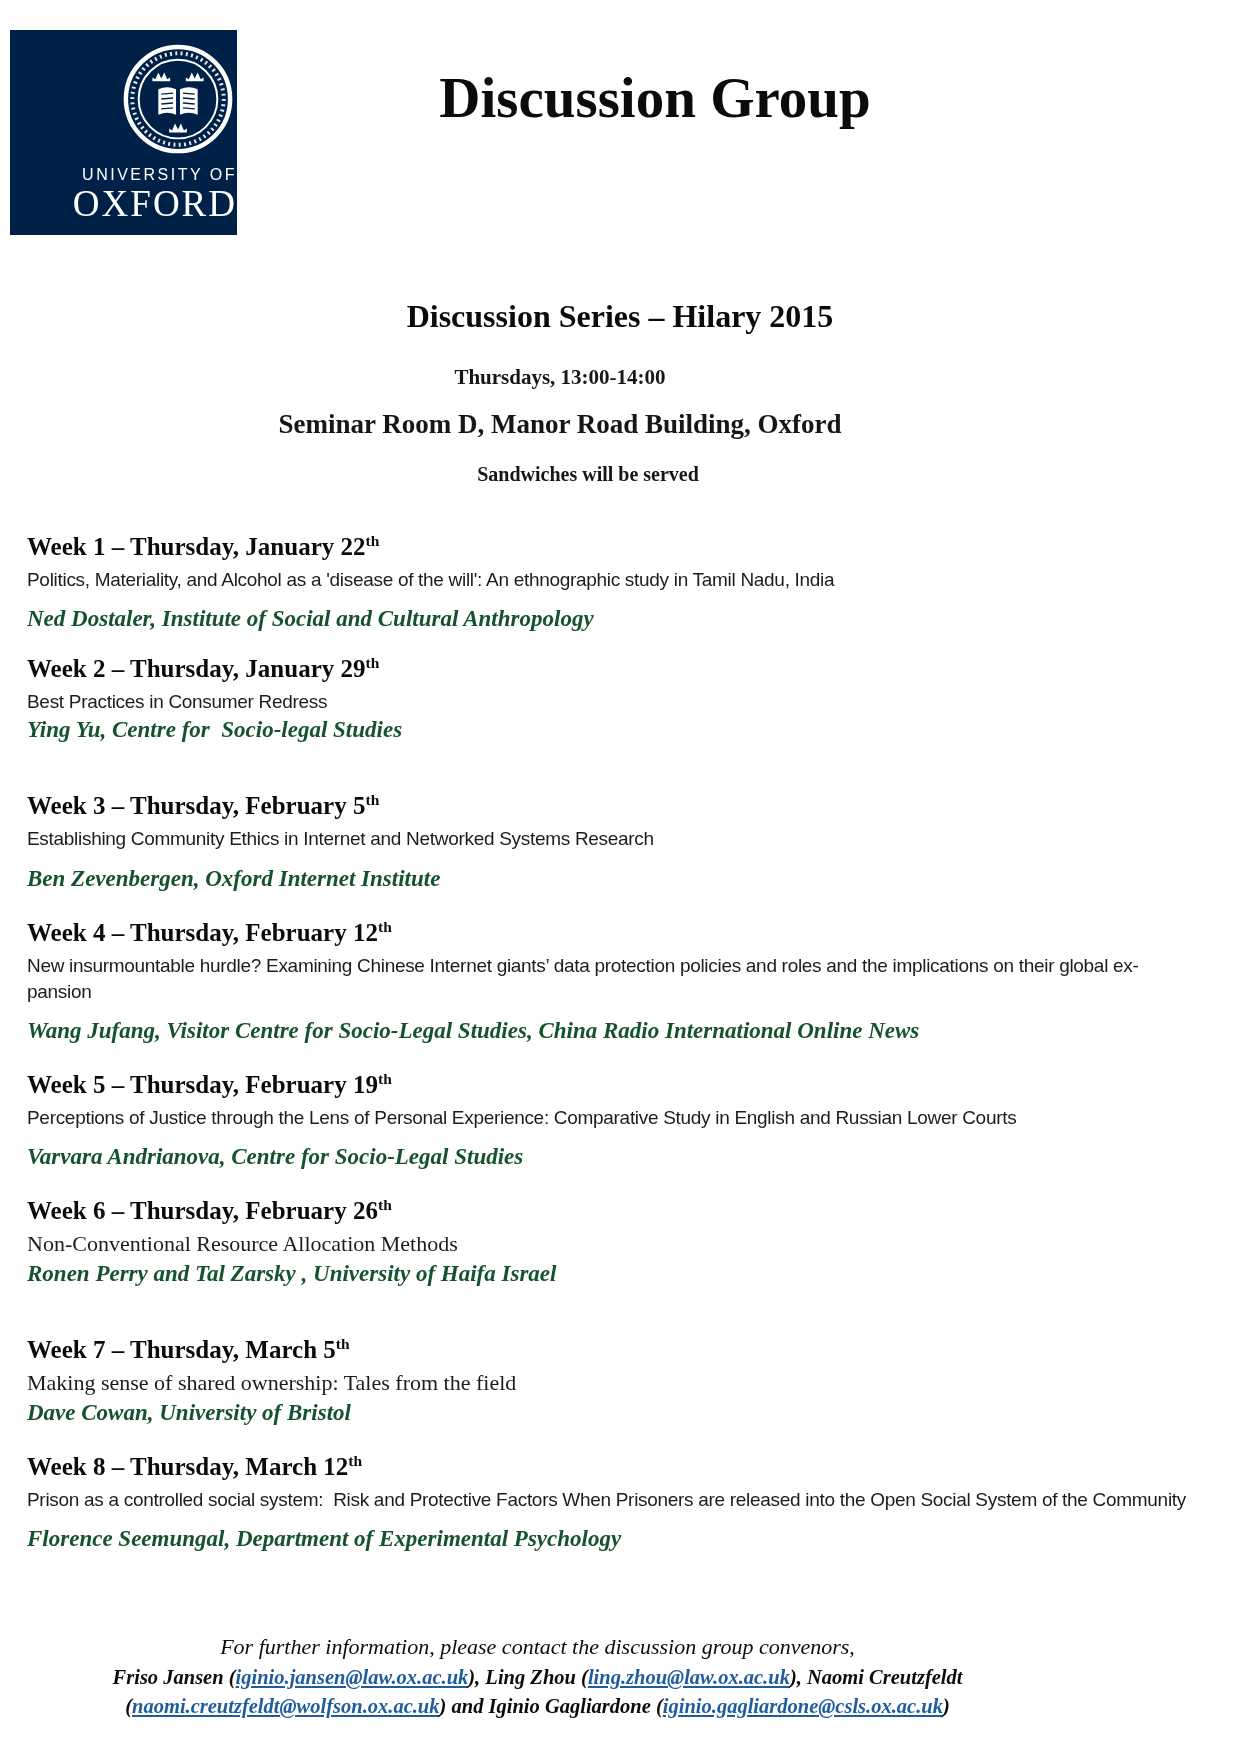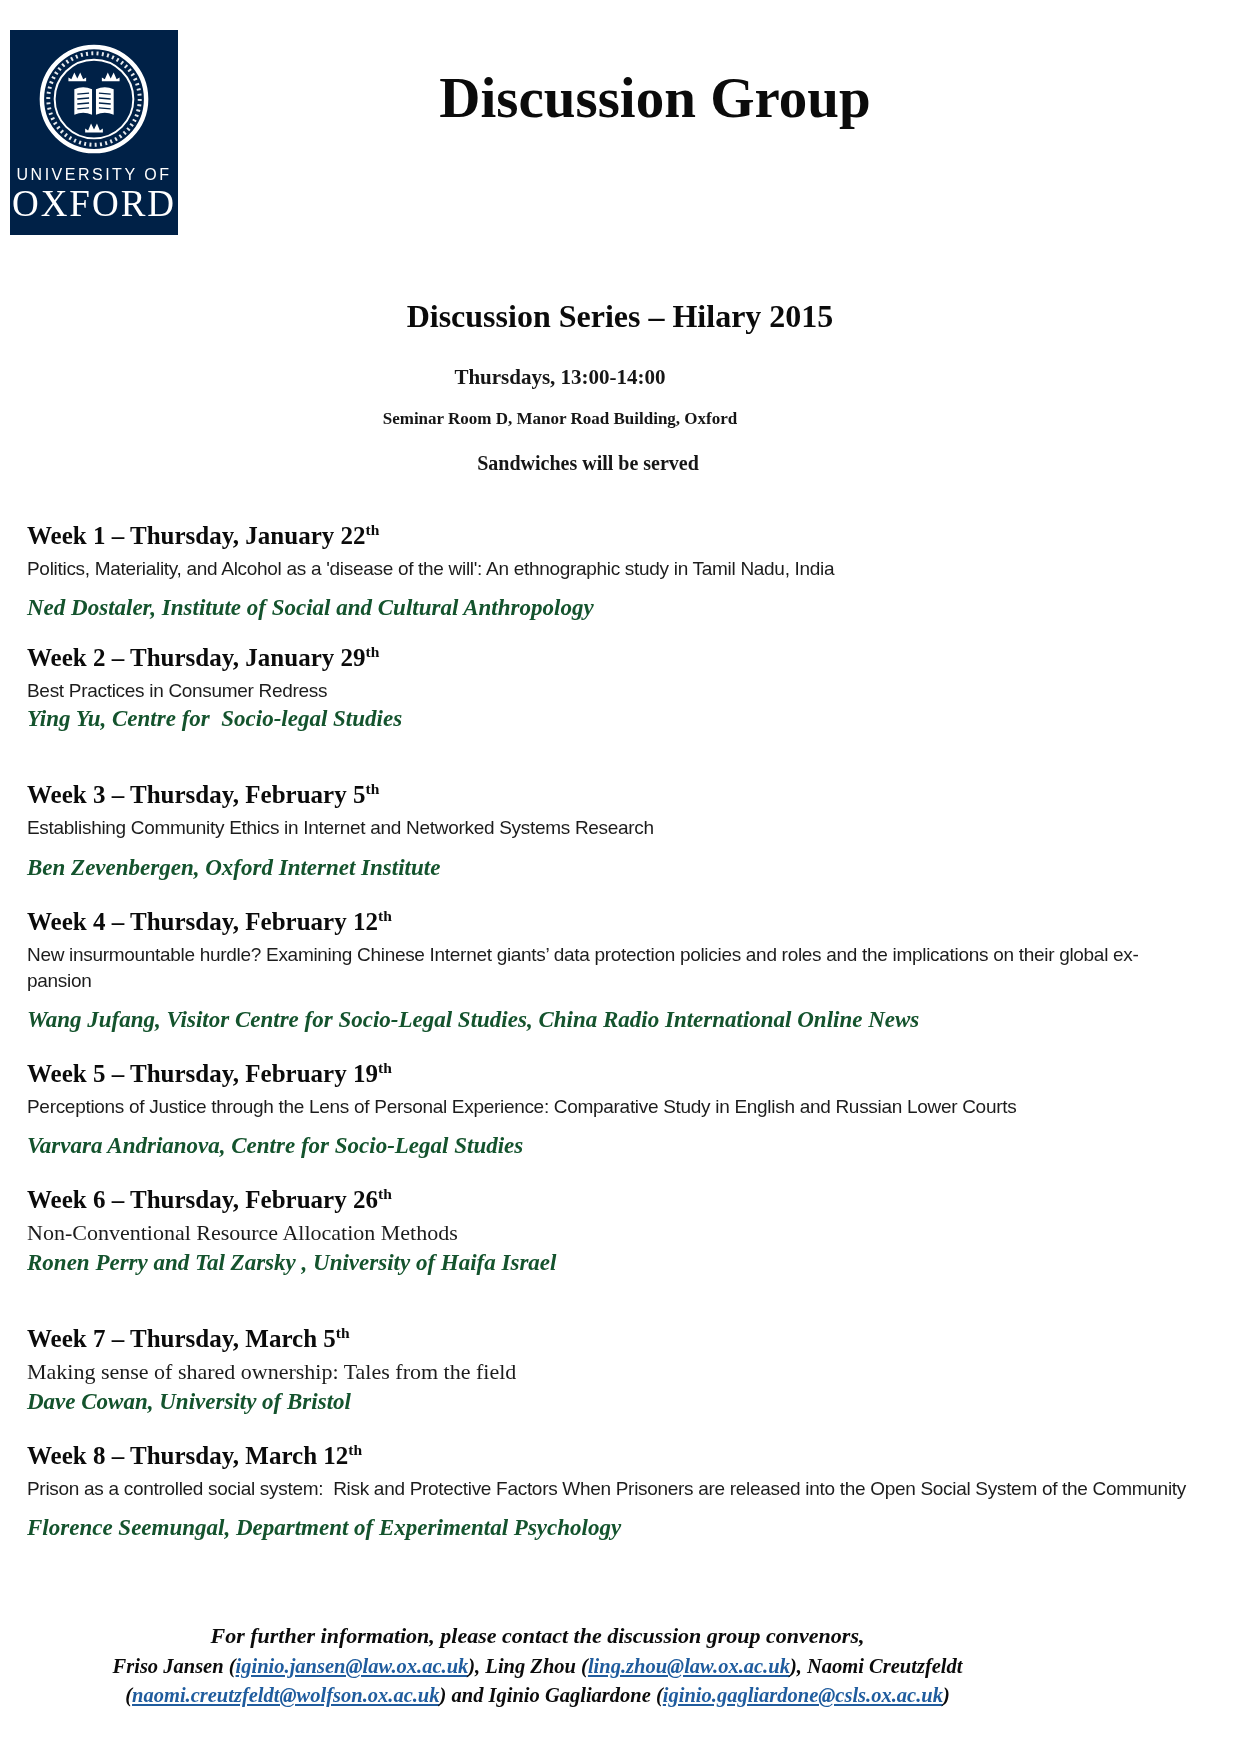--- a/index.html
+++ b/index.html
@@ -5,22 +5,22 @@
   html,body{margin:0;padding:0;}
   body{
     width:1240px;height:1754px;background:#ffffff;color:#161616;
     font-family:"Liberation Serif", serif;overflow:hidden;
   }
   .page{position:relative;width:1240px;height:1754px;}
 
   
   .header{position:relative;height:258px;}
   .logo{
-    position:absolute;left:10px;top:30px;width:168px;height:205px;
-    background:#002147;color:#ffffff;text-align:center;
+    position:absolute;left:10px;top:30px;width:213px;height:205px;
+    background:#002147;color:#ffffff;text-align:right;padding-left:14px;
   }
   .logo .crest{margin-top:12px;}
   .logo .uof{
     font-family:"Liberation Sans", sans-serif;font-size:16px;letter-spacing:2.5px;
     margin-top:2px;font-weight:400;
   }
   .logo .oxname{
     font-family:"Liberation Serif", serif;font-size:37px;letter-spacing:2px;
     margin-top:1px;line-height:1.05;
   }
@@ -29,21 +29,21 @@
     font-weight:700;font-size:57px;line-height:1.40;color:#0b0b0b;
     font-family:"Liberation Serif", serif;
   }
 
   
   .series-heading{
     text-align:center;font-weight:700;font-size:32px;margin-top:40px;color:#0b0b0b;
   }
   .subhead{width:1120px;text-align:center;font-weight:700;}
   .series-time{font-size:21px;margin-top:30px;}
-  .series-location{font-size:17px;margin-top:19px;}
+  .series-location{font-size:27px;margin-top:19px;}
   .series-note{font-size:20px;margin-top:23px;padding-left:28px;}
 
   
   .weeks{margin:46px 26px 0 27px;}
   .week{margin-top:26px;}
   .week.sp-small{margin-top:22px;}
   .week.sp-large{margin-top:48px;}
   .week-heading{font-size:25px;font-weight:700;line-height:1.2;color:#0b0b0b;}
   .week-heading sup{font-size:62%;line-height:0;}
   .topic{
@@ -55,21 +55,21 @@
     margin-top:4px;line-height:1.3;white-space:pre-wrap;color:#1c1c1c;
   }
   .speaker{
     font-size:23px;font-weight:700;font-style:italic;margin-top:2px;
     white-space:pre-wrap;color:#14532d;
   }
   .speaker.gap{margin-top:13px;}
 
   
   .footer{width:1075px;text-align:center;margin-top:82px;}
-  .footer-note{font-size:22px;font-weight:700;font-style:italic;color:#0b0b0b;}
+  .footer-note{font-size:22px;font-weight:400;font-style:italic;color:#0b0b0b;}
   .footer-line{font-size:20.5px;font-weight:700;font-style:italic;margin-top:6px;color:#0b0b0b;}
   .email-link{color:#1f5c9e;text-decoration:underline;cursor:pointer;}
 </style>
 </head>
 <body>
 
 <div class="page">
 
   <div class="header">
     <div class="logo">

